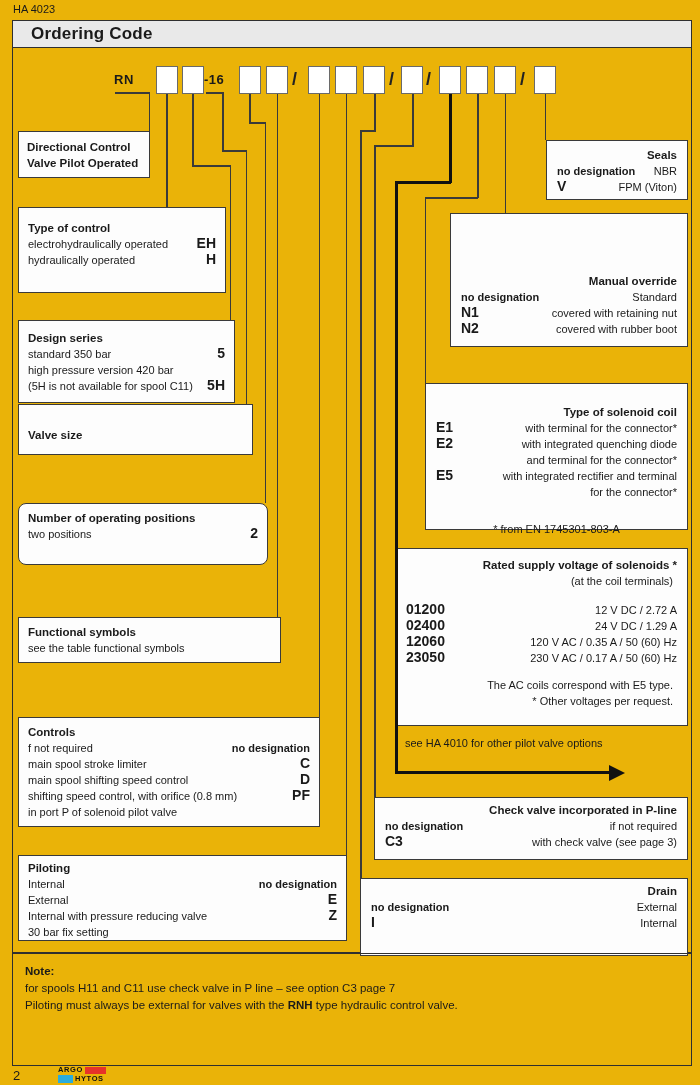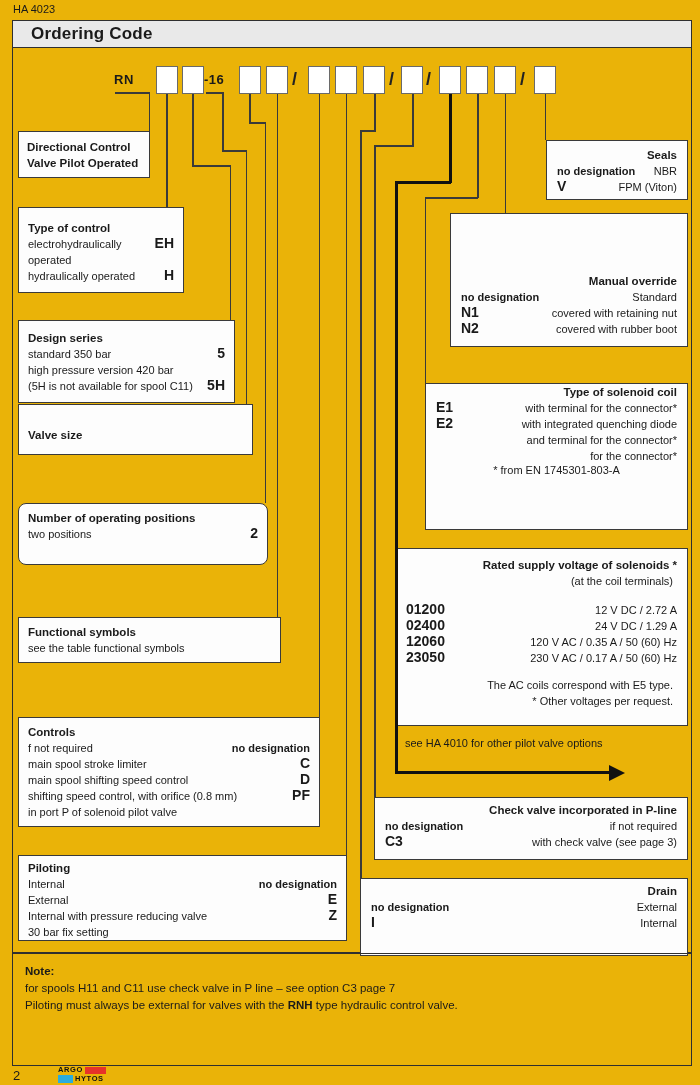--- a/index.html
+++ b/index.html
@@ -24,21 +24,21 @@
   .sect .title{font-weight:bold;font-size:11.5px;line-height:16px;}
   .row{display:flex;justify-content:space-between;align-items:baseline;line-height:16px;padding:0 9px;}
   .row .code{font-weight:bold;white-space:nowrap;}
   .big{font-size:14px;line-height:15px;}
   .lsect{padding-top:6px;}
   .lsect .title{padding:0 9px;}
   .rsect .title{text-align:right;padding:0 10px;}
   .rrow{display:flex;justify-content:space-between;align-items:baseline;line-height:16px;padding:0 10px;}
   .rrow .code{font-weight:bold;white-space:nowrap;}
   .rrow .desc{text-align:right;}
-  .footnote{text-align:center;margin-top:0;}
+  .footnote{text-align:center;margin-top:23px;}
   .vnotes{text-align:right;padding:0 14px;line-height:16px;}
   
   .arrowhead{position:absolute;width:0;height:0;border-left:16px solid #111;border-top:8px solid transparent;border-bottom:8px solid transparent;}
   
   .noteline{font-size:11.5px;line-height:17px;}
   
   .logo{position:absolute;font-weight:bold;font-size:7.5px;letter-spacing:.6px;line-height:8px;color:#111;}
   .logo .lrow{display:flex;align-items:center;height:8.5px;}
   .redblk{display:inline-block;width:21px;height:7.5px;background:#e63229;margin-left:2px;}
   .blueblk{display:inline-block;width:15px;height:8.5px;background:#2bacde;margin-right:2px;}
@@ -72,21 +72,21 @@
   <div class="cbox" style="left:466px;"></div>
   <div class="cbox" style="left:494px;"></div>
   <div class="slash" style="left:520px;">/</div>
   <div class="cbox" style="left:534px;"></div>
 
   <div class="sect lsect" style="left:18px;top:131px;width:132px;height:47px;padding-top:7px;">
     <div class="title" style="padding:0 8px;">Directional Control</div>
     <div class="title" style="padding:0 8px;">Valve Pilot Operated</div>
   </div>
 
-  <div class="sect lsect" style="left:18px;top:207px;width:166px;height:86px;padding-top:12px;">
+  <div class="sect lsect" style="left:18px;top:207px;width:208px;height:86px;padding-top:12px;">
     <div class="title">Type of control</div>
     <div class="row">
         <span>electrohydraulically operated</span>
         <span class="code big">EH</span>
       </div>
     <div class="row">
         <span>hydraulically operated</span>
         <span class="code big">H</span>
       </div>
   </div>
@@ -192,33 +192,37 @@
     <div class="rrow">
         <span class="code big">N1</span>
         <span class="desc">covered with retaining nut</span>
       </div>
     <div class="rrow">
         <span class="code big">N2</span>
         <span class="desc">covered with rubber boot</span>
       </div>
   </div>
 
-  <div class="sect rsect" style="left:425px;top:383px;width:263px;height:147px;padding-top:0;">
+  <div class="sect rsect" style="left:425px;top:383px;width:263px;height:147px;padding-top:20px;">
     <div class="title">Type of solenoid coil</div>
     <div class="rrow">
         <span class="code big">E1</span>
         <span class="desc">with terminal for the connector*</span>
       </div>
     <div class="rrow">
         <span class="code big">E2</span>
         <span class="desc">with integrated quenching diode</span>
       </div>
     <div class="rrow">
         <span class="code"></span>
         <span class="desc">and terminal for the connector*</span>
+      </div>
+    <div class="rrow">
+        <span class="code big">E5</span>
+        <span class="desc">with integrated rectifier and terminal</span>
       </div>
     <div class="rrow">
         <span class="code"></span>
         <span class="desc">for the connector*</span>
       </div>
     <div class="footnote">* from EN 1745301-803-A</div>
   </div>
 
   <div class="sect rsect" style="left:395px;top:548px;width:293px;height:178px;padding-top:8px;">
     <div class="title">Rated supply voltage of solenoids *</div>

